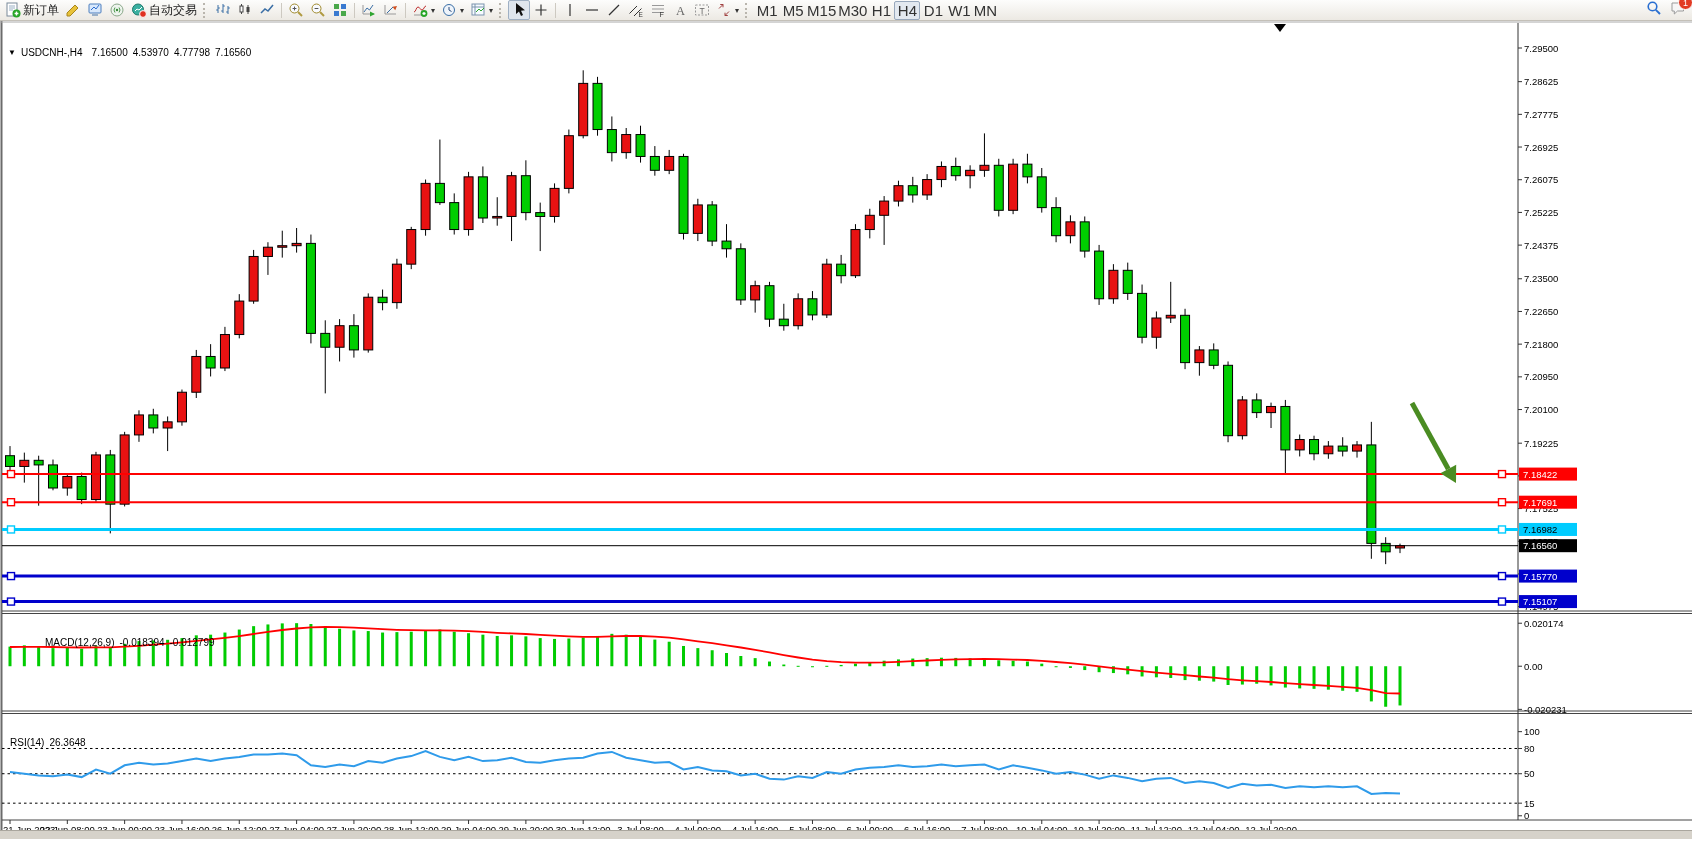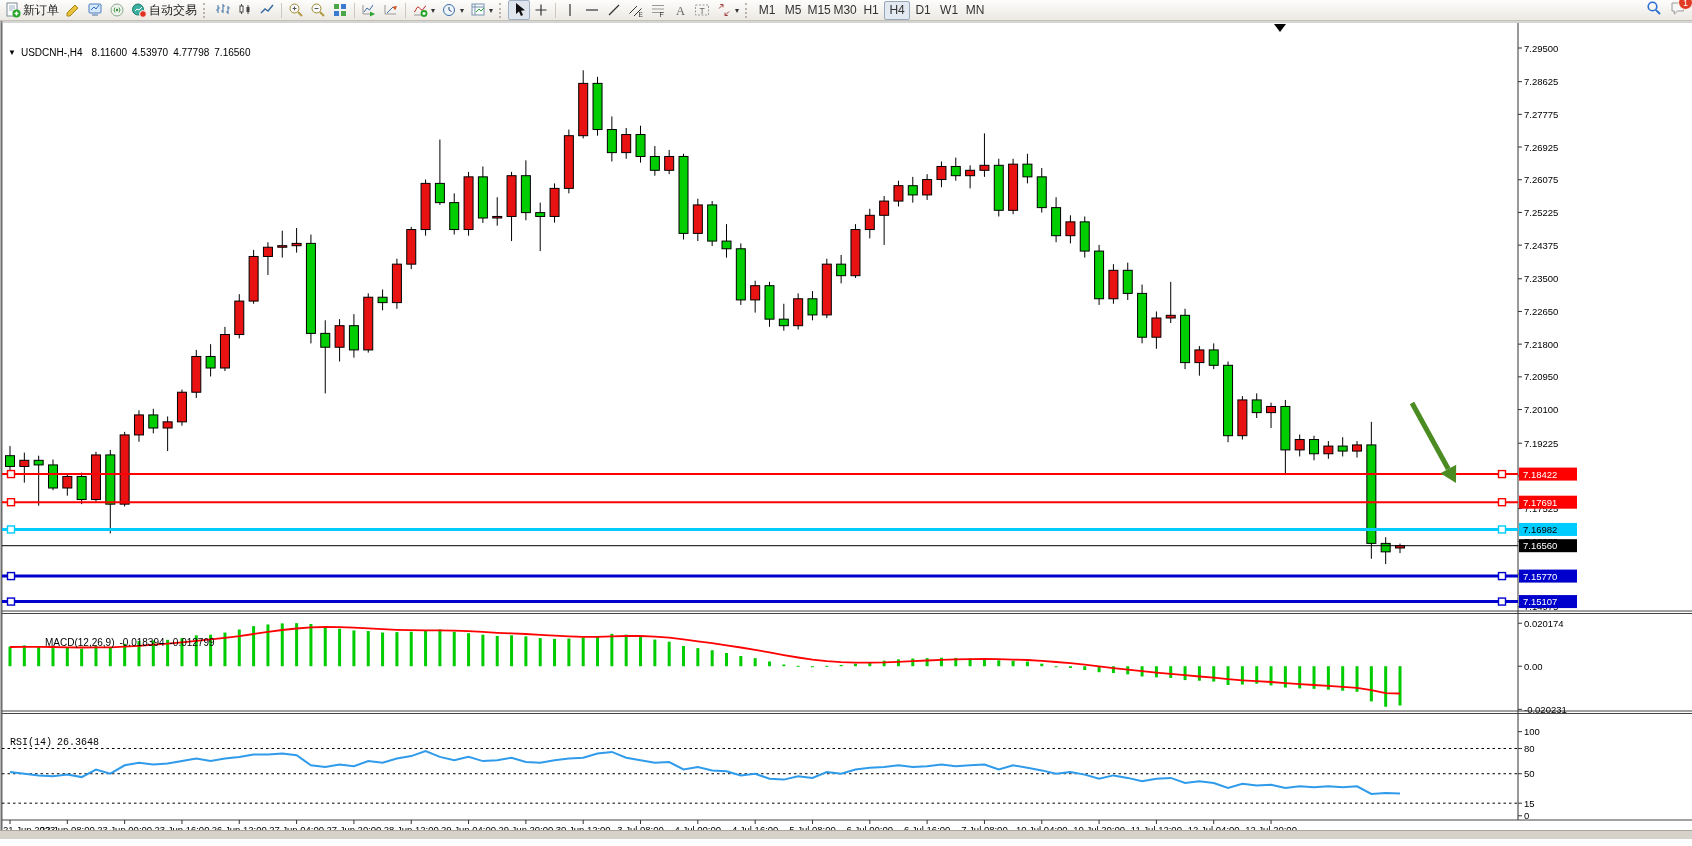--- a/index.html
+++ b/index.html
@@ -14,36 +14,36 @@
     border-bottom:1px solid #c4c0b8;padding-left:2px;white-space:nowrap;
   }
   .tb-btn{display:inline-flex;align-items:center;gap:2px;height:18px;padding:0 2px;
     border:1px solid transparent;border-radius:2px;font-size:12px;color:#222;cursor:default;}
   .tb-btn.active{border:1px solid #9fb0c4;background:#dfe6ee;}
   .tb-btn svg{display:block;}
   .tb-sep{width:1px;height:15px;background:#cdc9c1;margin:0 3px;}
   .tb-handle{width:3px;height:15px;border-left:2px dotted #b9b5ad;margin:0 4px 0 3px;}
   .caret{font-size:8px;color:#333;margin-left:1px;}
   .tf-btn{display:inline-flex;justify-content:center;align-items:center;height:17px;
-    min-width:24px;font-size:12px;color:#333;border:1px solid transparent;border-radius:2px;}
+    min-width:24px;font-size:15px;color:#333;border:1px solid transparent;border-radius:2px;}
   .tf-btn.active{border:1px solid #98a8bc;background:#e3e9f0;}
   #tb-right{margin-left:auto;display:flex;align-items:center;margin-right:6px;gap:8px;}
   .badge{position:absolute;top:-5px;right:-7px;background:#e23b24;color:#fff;
     border-radius:50%;width:13px;height:13px;font-size:9px;display:flex;
     align-items:center;justify-content:center;border:1px solid #fff;}
   .chat-wrap{position:relative;}
   
   #chart-area{position:relative;width:1692px;height:818px;}
   #chart-svg{display:block;}
   .overlay-label{position:absolute;font-size:10px;color:#000;pointer-events:none;}
   .overlay-label span{margin-right:5px;}
   #title-label{top:26px;left:8px;}
   #title-label .sym{margin-right:9px;}
   #macd-label{top:616px;left:10px;margin-left:35px;}
-  #rsi-label{top:716px;left:10px;font-family:Liberation Mono, monospace;}
+  #rsi-label{top:716px;left:10px;}
   .tri{display:inline-block;font-size:8px;margin-right:4px;color:#000;transform:translateY(-1px);}
   #bottom-strip{position:absolute;left:0;bottom:0;width:1692px;height:8px;
     background:#d6d2ca;border-top:1px solid #aaa69e;}
 </style>
 </head>
 <body>
 
 <div id="toolbar">
     <span class="tb-btn">
       <svg viewBox="0 0 16 16" width="16" height="16">
@@ -688,21 +688,21 @@
         <line x1="1156.4" y1="799" x2="1156.4" y2="803" stroke="#333"></line>
         <text x="1156.4" y="812" font-size="9.5" font-family="Liberation Sans, DejaVu Sans, sans-serif" fill="#000" text-anchor="middle">11 Jul 12:00</text>
         <line x1="1213.72" y1="799" x2="1213.72" y2="803" stroke="#333"></line>
         <text x="1213.72" y="812" font-size="9.5" font-family="Liberation Sans, DejaVu Sans, sans-serif" fill="#000" text-anchor="middle">12 Jul 04:00</text>
         <line x1="1271.04" y1="799" x2="1271.04" y2="803" stroke="#333"></line>
         <text x="1271.04" y="812" font-size="9.5" font-family="Liberation Sans, DejaVu Sans, sans-serif" fill="#000" text-anchor="middle">12 Jul 20:00</text>
       </g>
     </svg>
 
   <div class="overlay-label" id="title-label">
-    <span class="tri">▼</span><span class="sym">USDCNH-,H4</span><span>8.11600</span><span>4.53970</span><span>4.77798</span><span>7.16560</span>
+    <span class="tri">▼</span><span class="sym">USDCNH-,H4</span><span>7.16500</span><span>4.53970</span><span>4.77798</span><span>7.16560</span>
   </div>
 
   <div class="overlay-label" id="macd-label">
     <span>MACD(12,26,9)</span><span>-0.018394</span><span>-0.012799</span>
   </div>
 
   <div class="overlay-label" id="rsi-label">
     <span>RSI(14)</span><span>26.3648</span>
   </div>
 

